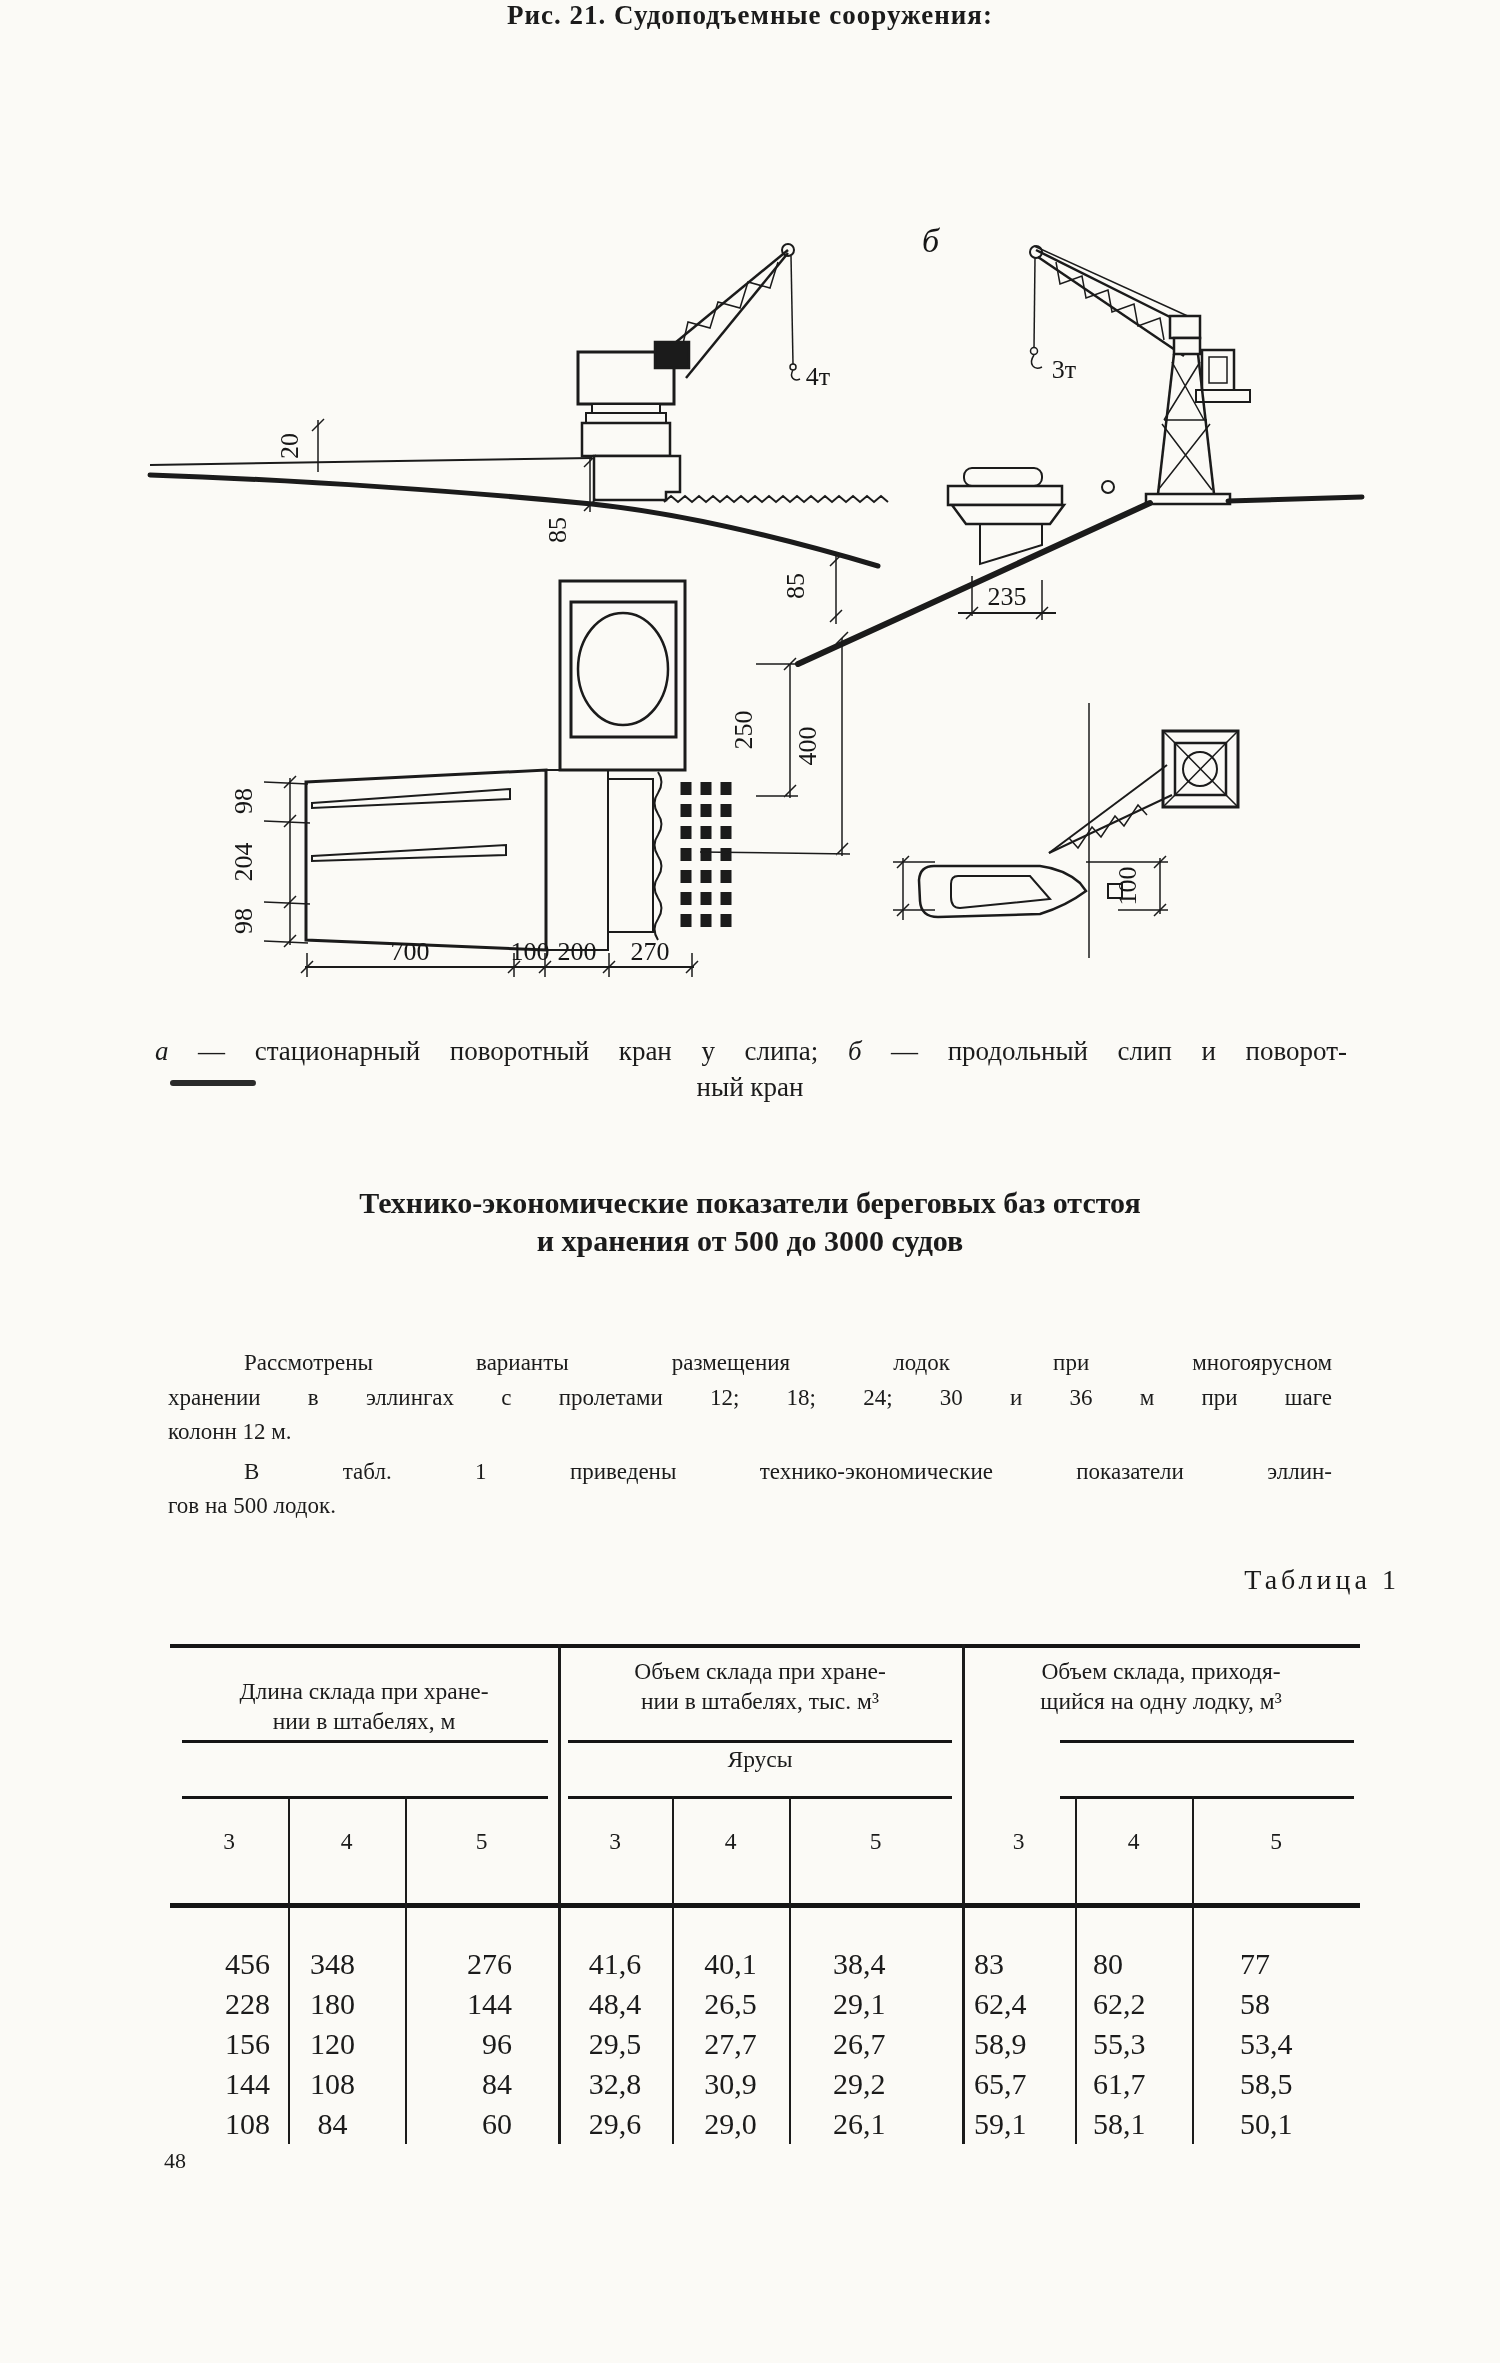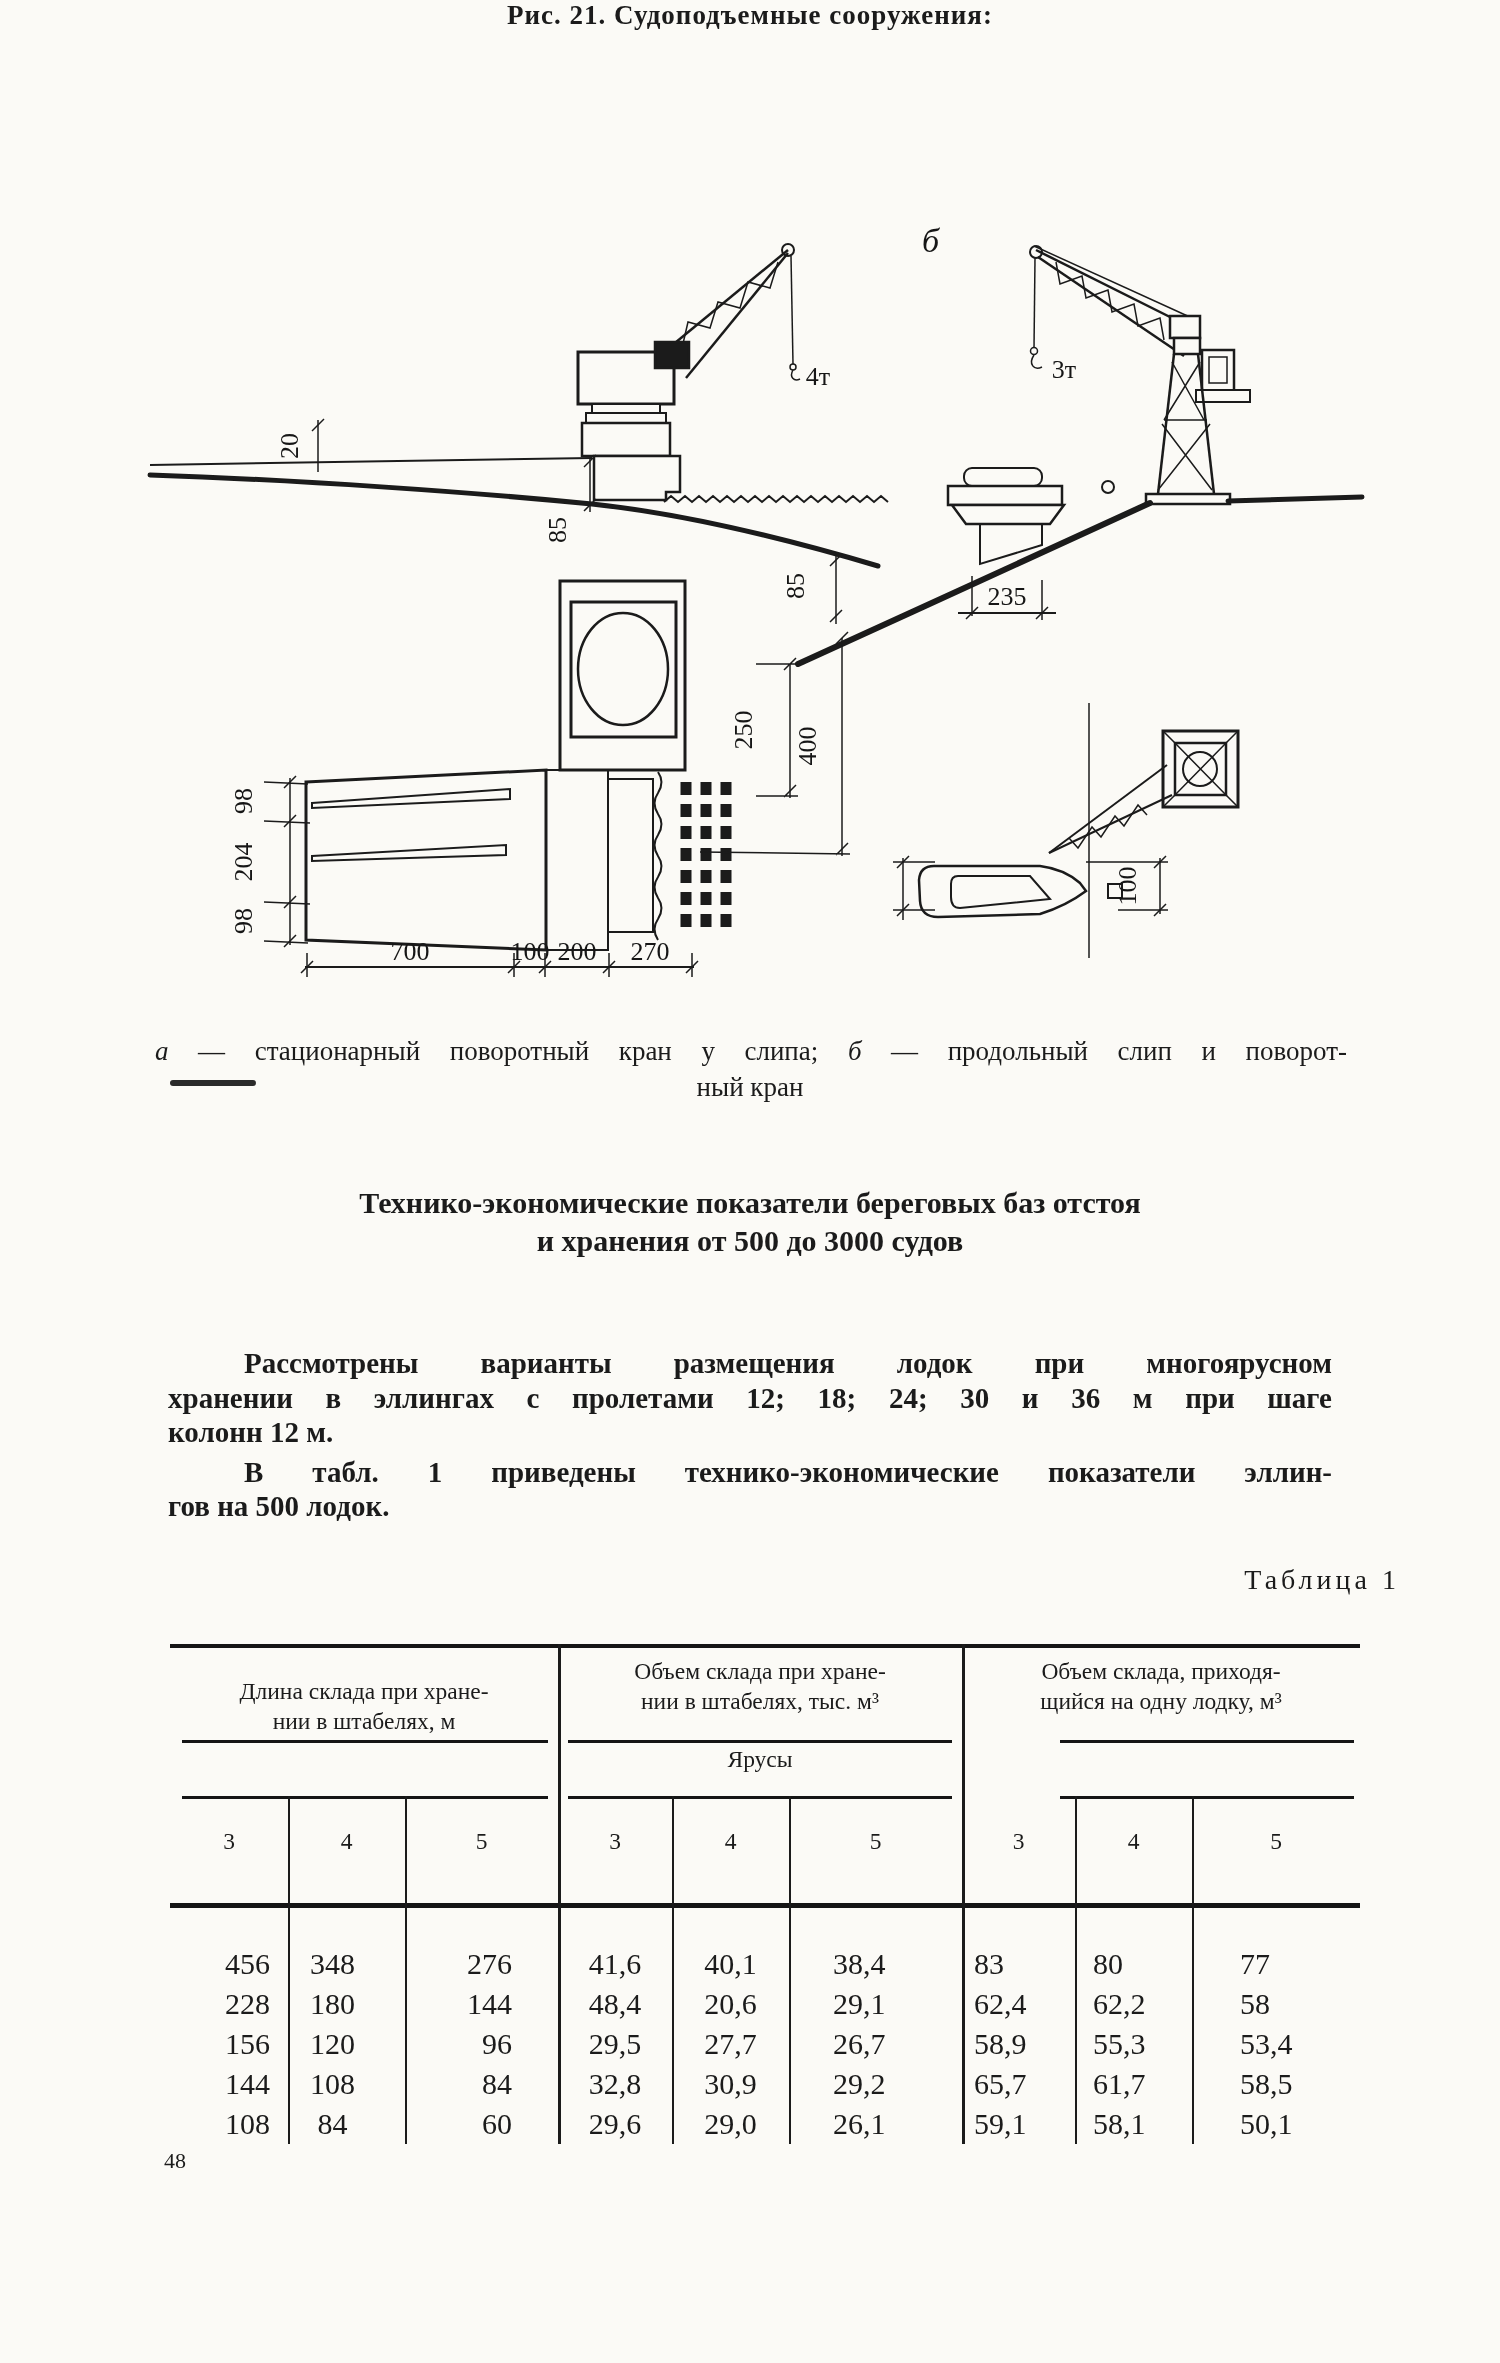--- a/index.html
+++ b/index.html
@@ -24,21 +24,21 @@
   .capTitle{position:absolute;left:0;top:986;width:100%;text-align:center;
     font-size:27px;font-weight:600;letter-spacing:1px;}
   .capLine1{position:absolute;left:155px;top:1036px;width:1192px;font-size:27px;
     text-align:justify;text-align-last:justify;}
   .capLine2{position:absolute;left:0;top:1072px;width:100%;text-align:center;font-size:27px;}
   .ital{font-style:italic;}
   .artifact{position:absolute;left:170px;top:1080px;width:86px;height:6px;background:#2a2a2a;border-radius:3px;}
   
   .head1{position:absolute;left:0;top:1186px;width:100%;text-align:center;font-size:30px;font-weight:bold;}
   .head2{position:absolute;left:0;top:1224px;width:100%;text-align:center;font-size:30px;font-weight:bold;}
-  .paras{position:absolute;left:168px;top:1346px;width:1164px;font-size:29px;line-height:34.5px;font-weight:bold;}
+  .paras{position:absolute;left:168px;top:1346px;width:1164px;font-size:23px;line-height:34.5px;}
   .jline{text-align:justify;text-align-last:justify;}
   .ind{padding-left:76px;}
   .p2{margin-top:5px;}
   
   .tblLabel{position:absolute;left:0;top:1564px;width:1400px;text-align:right;
     font-size:28px;letter-spacing:4px;}
   #tbl{position:absolute;left:170px;top:1644px;width:1190px;height:505px;font-size:23.5px;}
   .hrule{position:absolute;background:#151515;}
   .vrule{position:absolute;background:#1b1b1b;}
   .gtitle{position:absolute;top:12px;text-align:center;line-height:30px;}
@@ -294,21 +294,21 @@
         <div class="c6">38,4</div>
         <div class="c7">83</div>
         <div class="c8">80</div>
         <div class="c9">77</div>
       </div>
       <div class="drow">
         <div class="c1">228</div>
         <div class="c2">180</div>
         <div class="c3">144</div>
         <div class="c4">48,4</div>
-        <div class="c5">20,6</div>
+        <div class="c5">26,5</div>
         <div class="c6">29,1</div>
         <div class="c7">62,4</div>
         <div class="c8">62,2</div>
         <div class="c9">58</div>
       </div>
       <div class="drow">
         <div class="c1">156</div>
         <div class="c2">120</div>
         <div class="c3">96</div>
         <div class="c4">29,5</div>

